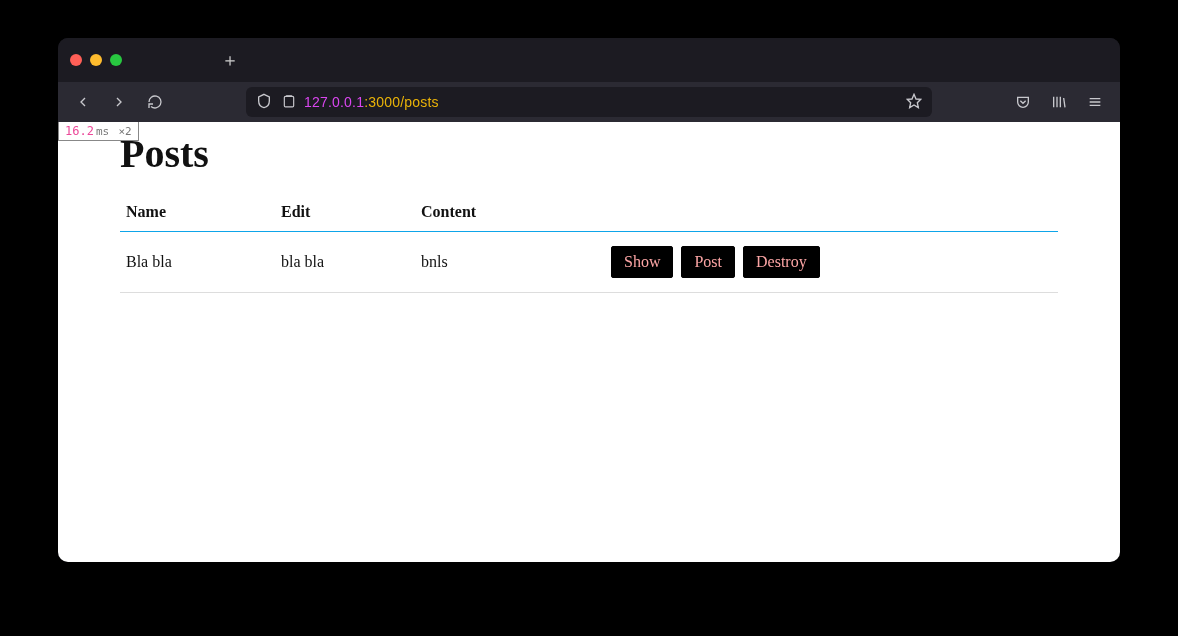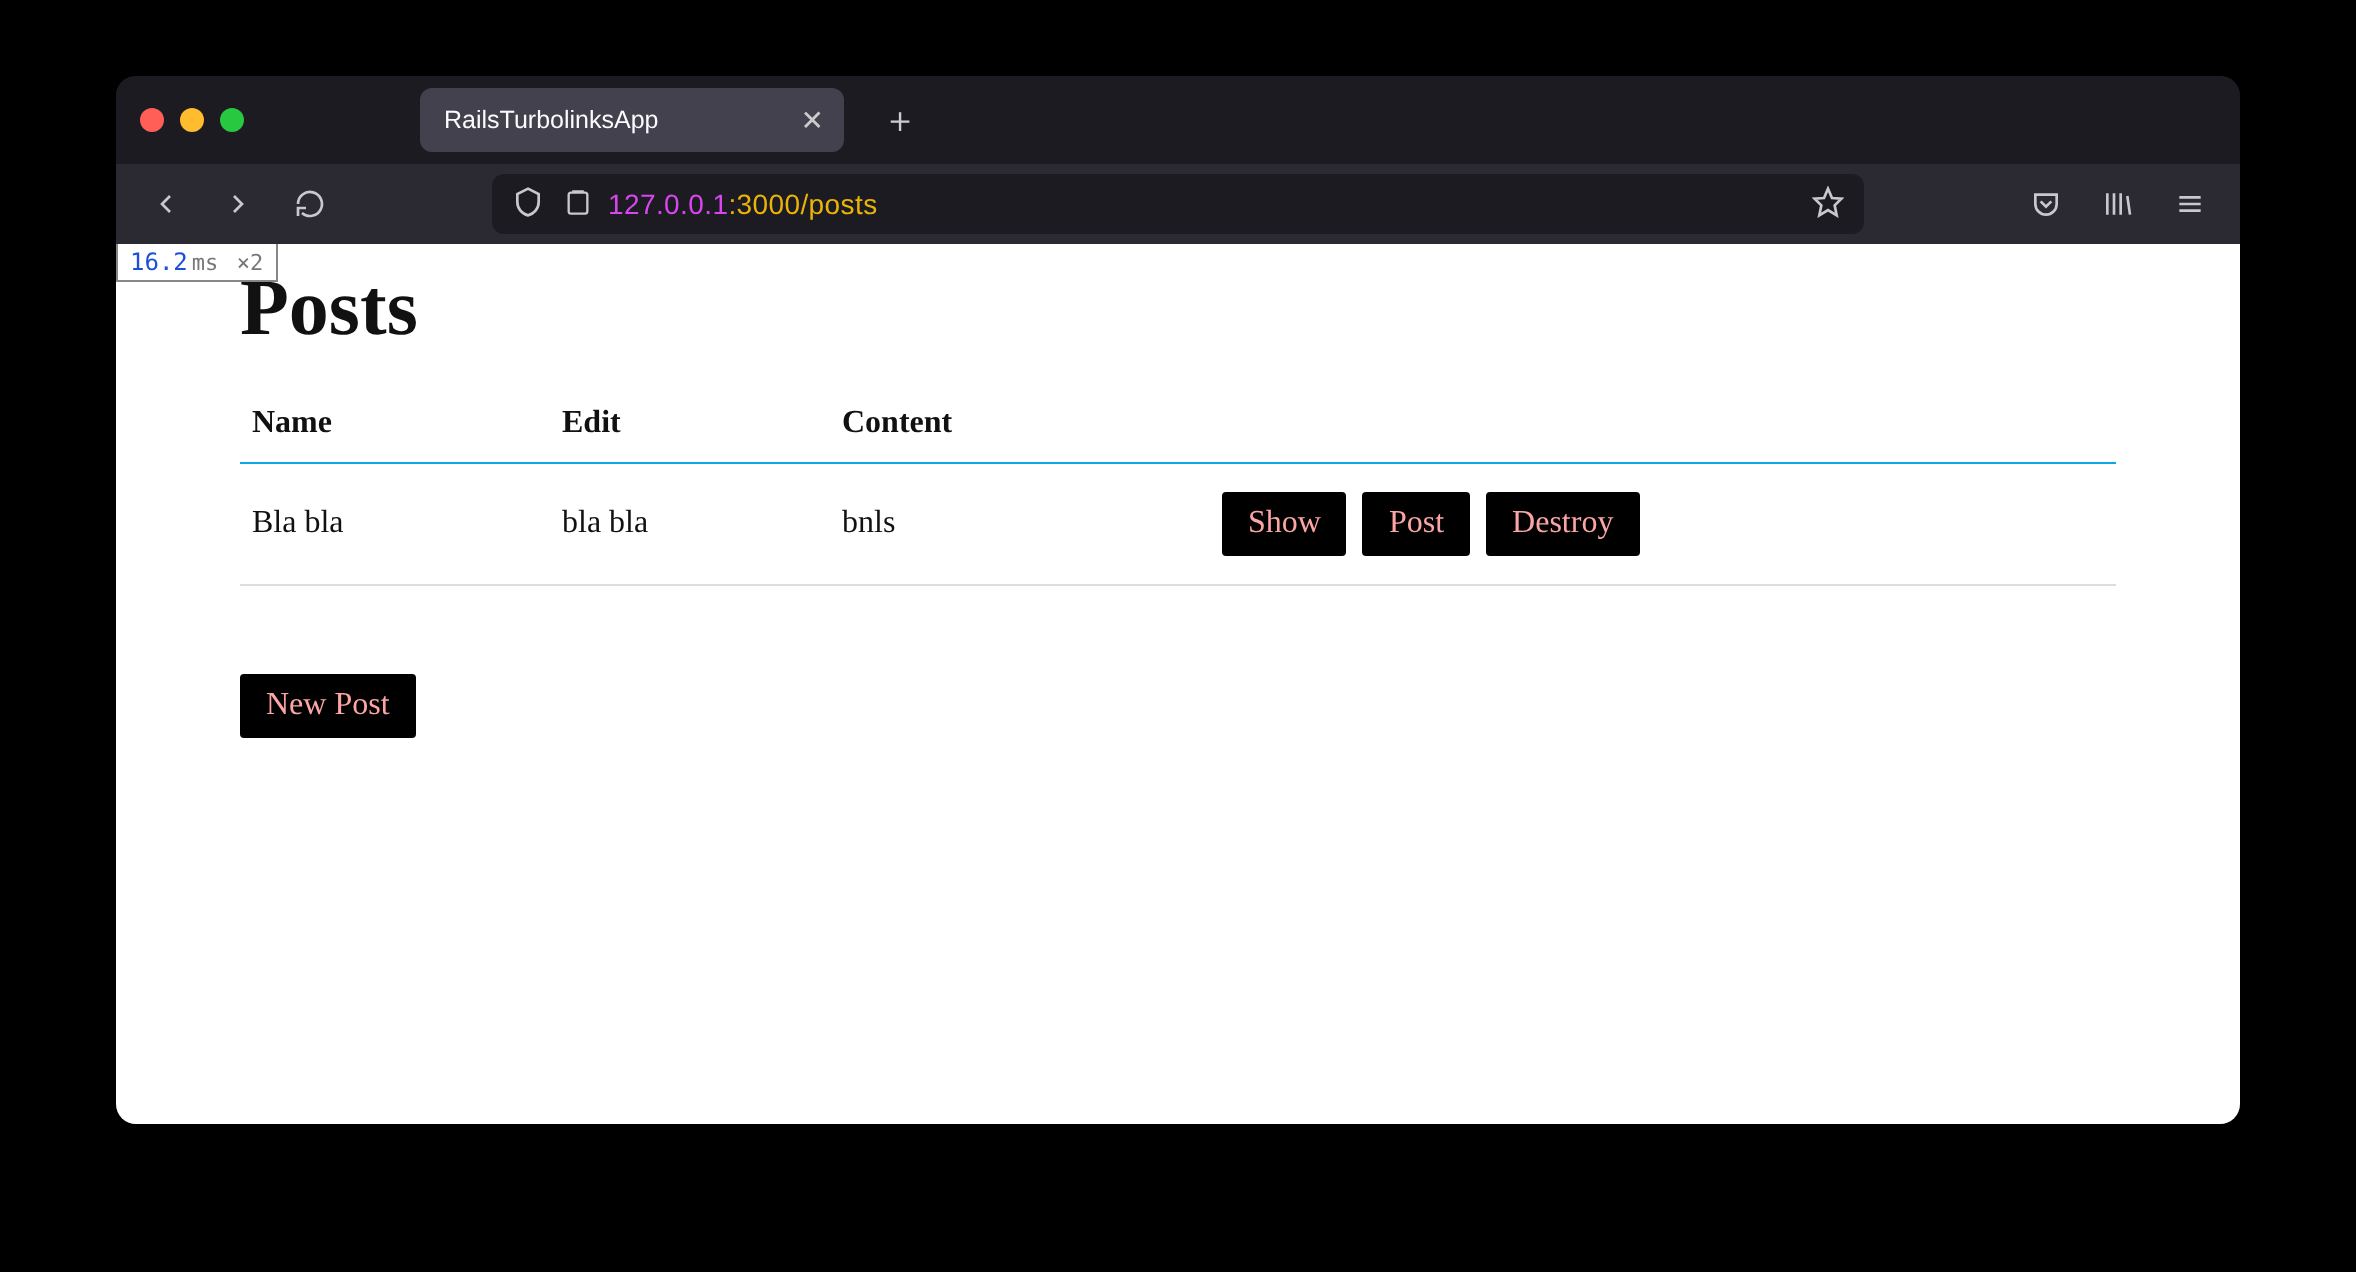--- a/index.html
+++ b/index.html
@@ -120,21 +120,21 @@
   .profiler-badge {
     position: absolute;
     top: 0; left: 0;
     background: #fff;
     border: 1px solid #888;
     border-top: none;
     font: 12px/1 monospace;
     padding: 3px 6px;
     color: #333;
   }
-  .profiler-badge .num { font-weight: 400; color:#1d4ed8;}
+  .profiler-badge .num { font-weight: 400; color:#ec4899;}
   .profiler-badge .ms { color:#777; font-size:11px; margin-left:2px;text-align:right;}
   .profiler-badge .mult { color:#777; font-size:11px; margin-left:2px;}
   .page {
     padding: 0 62px 30px 62px;
   }
   .page h1 {
     font-size: 40px;
     font-weight: 700;
     margin-top: 8px;
     margin-bottom: 18px;
@@ -179,24 +179,20 @@
 </head>
 <body>
 
 <div class="browser-window">
 
   <div class="tab-strip">
     <div class="traffic-lights">
       <div class="dot dot-red"></div>
       <div class="dot dot-yellow"></div>
       <div class="dot dot-green"></div>
-    </div>
-    <div class="tab">
-      <span>RailsTurbolinksApp</span>
-      <span class="tab-close">✕</span>
     </div>
     <div class="new-tab-btn">＋</div>
   </div>
 
   <div class="toolbar">
     <div class="tool-btn">
       <svg viewBox="0 0 24 24" fill="none" stroke="currentColor" stroke-width="2">
           <path d="M15 18l-6-6 6-6"></path>
         </svg>
     </div>
@@ -282,19 +278,16 @@
             <td>bnls</td>
             <td class="col-actions">
               <a class="btn">Show</a>
               <a class="btn">Post</a>
               <a class="btn">Destroy</a>
             </td>
           </tr>
         </tbody>
       </table>
 
-      <div class="new-post-wrap">
-        <a class="btn">New Post</a>
-      </div>
     </div>
   </div>
 
 </div>
 
 </body></html>

